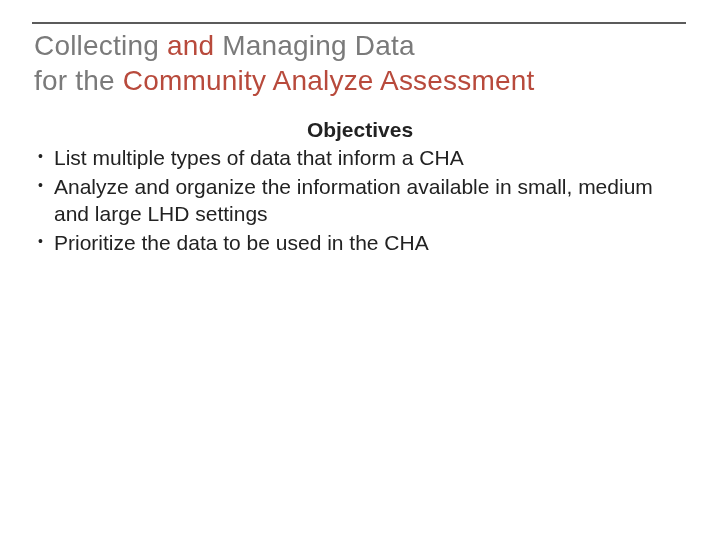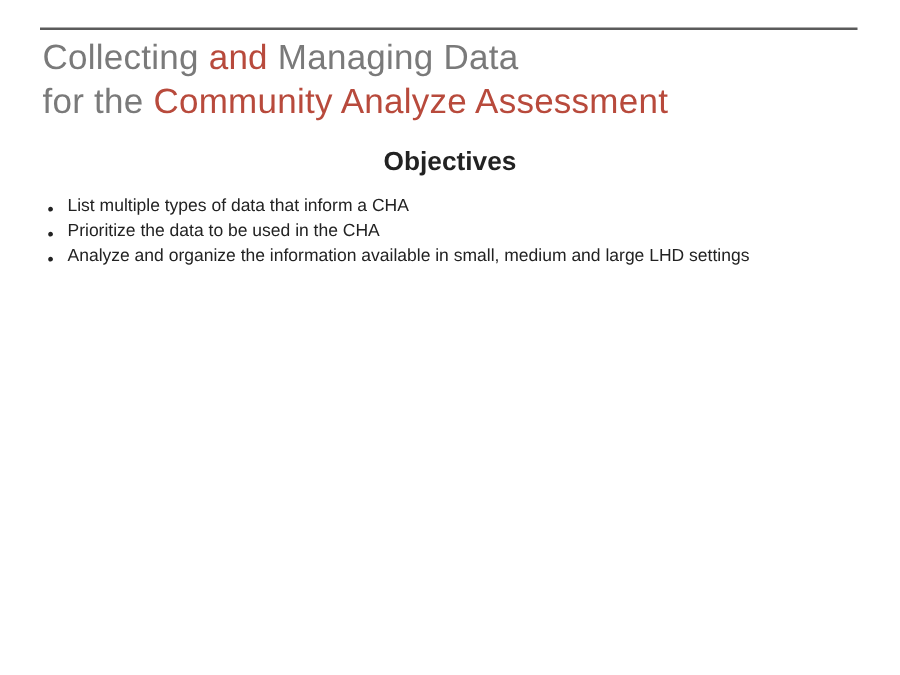--- a/index.html
+++ b/index.html
@@ -38,29 +38,29 @@
       background: #5b5b5b;
       position: absolute;
       left: 32px;
       top: 22px;
     }
     .subheading {
       font-size: 21px;
       font-weight: 700;
       text-align: center;
       margin-top: 6px;
-      margin-bottom: 14px;
+      margin-bottom: 3px;
     }
     ul.bullets {
       list-style: none;
       padding: 0 4px 0 2px;
     }
     ul.bullets li {
       position: relative;
-      font-size: 14px;
+      font-size: 21px;
       line-height: 1.28;
       padding-left: 18px;
       margin-bottom: 2px;
     }
     ul.bullets li::before {
       content: "•";
       position: absolute;
       left: 2px;
       top: 3px;
       font-size: 14px;
@@ -75,16 +75,16 @@
 
   <h1 class="title">
     <span>Collecting </span><span class="accent">and </span><span>Managing Data</span><br>
     <span>for the </span><span class="accent">Community Analyze Assessment</span>
   </h1>
 
   <div class="subheading">Objectives</div>
 
   <ul class="bullets">
     <li>List multiple types of data that inform a CHA</li>
+    <li>Analyze and organize the information available in small, medium and large LHD settings</li>
     <li>Prioritize the data to be used in the CHA</li>
-    <li>Analyze and organize the information available in small, medium and large LHD settings</li>
   </ul>
 </div>
 
 </body></html>

